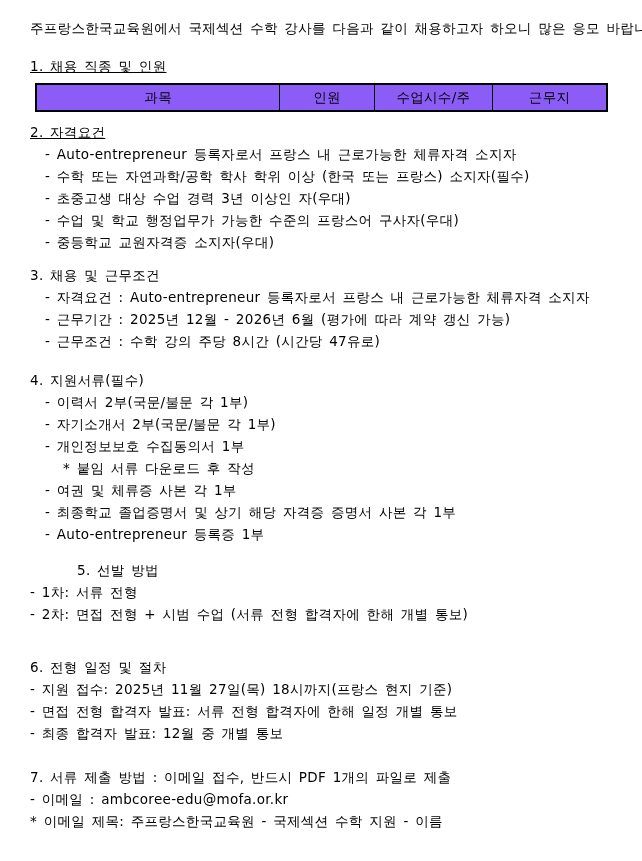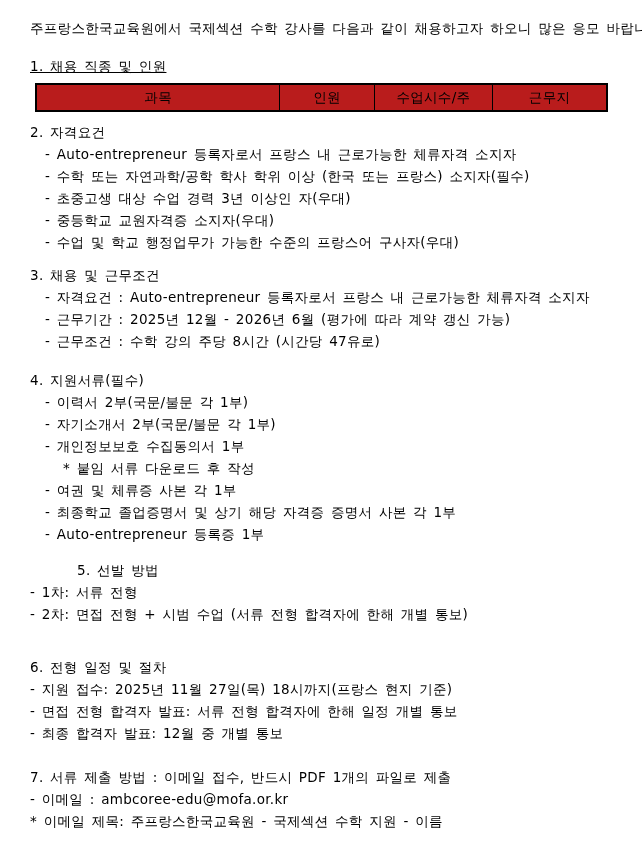--- a/index.html
+++ b/index.html
@@ -22,21 +22,21 @@
     height: 861px;
   }
   .line {
     line-height: 22px;
     white-space: nowrap;
     letter-spacing: 0.3px;
     word-spacing: 2px;
   }
   .heading { font-weight: normal; }
   .mt-s1 { margin-top: 16px; text-decoration: underline; }
-  .mt-s2 { margin-top: 9px; }
+  .mt-s2 { margin-top: 9px; text-decoration: underline; }
   .mt-s3 { margin-top: 11px; }
   .mt-s4 { margin-top: 17px; }
   .mt-s5 { margin-top: 14px; margin-left: 47px; }
   .mt-s6 { margin-top: 31px; }
   .mt-s7 { margin-top: 22px; }
   .indent1 { padding-left: 15px; }
   .indent2 { padding-left: 33px; }
 
   table.recruit {
     border-collapse: collapse;
@@ -48,21 +48,21 @@
   }
   table.recruit th, table.recruit td {
     border: 1px solid #000000;
     text-align: center;
     vertical-align: middle;
     padding: 0 2px;
     font-weight: normal;
     letter-spacing: 0.3px;
   }
   table.recruit th {
-    background: #b91c1c;
+    background: #8b5cf6;
     height: 25px;
   }
   table.recruit td {
     height: 40px;
   }
   .col-subject { width: 243px; }
   .col-count { width: 94px; }
   .col-hours { width: 118px; }
   .col-workplace { width: 114px; }
   .wp-line { line-height: 19px; }
@@ -90,22 +90,22 @@
       <th>수업시수/주</th>
       <th>근무지</th>
     </tr>
   </tbody>
     </table>
 
   <div class="line heading mt-s2">2. 자격요건</div>
   <div class="line indent1">- Auto-entrepreneur 등록자로서 프랑스 내 근로가능한 체류자격 소지자</div>
   <div class="line indent1">- 수학 또는 자연과학/공학 학사 학위 이상 (한국 또는 프랑스) 소지자(필수)</div>
   <div class="line indent1">- 초중고생 대상 수업 경력 3년 이상인 자(우대)</div>
+  <div class="line indent1">- 수업 및 학교 행정업무가 가능한 수준의 프랑스어 구사자(우대)</div>
   <div class="line indent1">- 중등학교 교원자격증 소지자(우대)</div>
-  <div class="line indent1">- 수업 및 학교 행정업무가 가능한 수준의 프랑스어 구사자(우대)</div>
 
   <div class="line heading mt-s3">3. 채용 및 근무조건</div>
   <div class="line indent1">- 자격요건 : Auto-entrepreneur 등록자로서 프랑스 내 근로가능한 체류자격 소지자</div>
   <div class="line indent1">- 근무기간 : 2025년 12월 - 2026년 6월 (평가에 따라 계약 갱신 가능)</div>
   <div class="line indent1">- 근무조건 : 수학 강의 주당 8시간 (시간당 47유로)</div>
 
   <div class="line heading mt-s4">4. 지원서류(필수)</div>
   <div class="line indent1">- 이력서 2부(국문/불문 각 1부)</div>
   <div class="line indent1">- 자기소개서 2부(국문/불문 각 1부)</div>
   <div class="line indent1">- 개인정보보호 수집동의서 1부</div>

